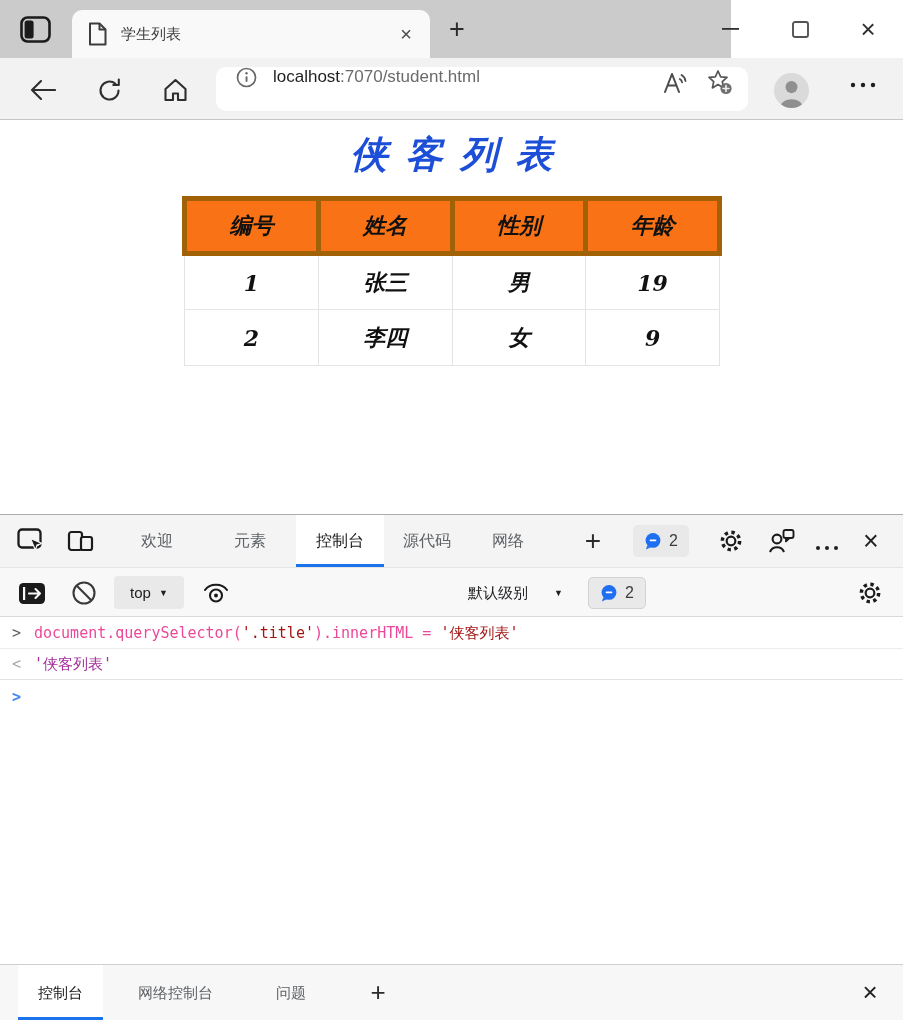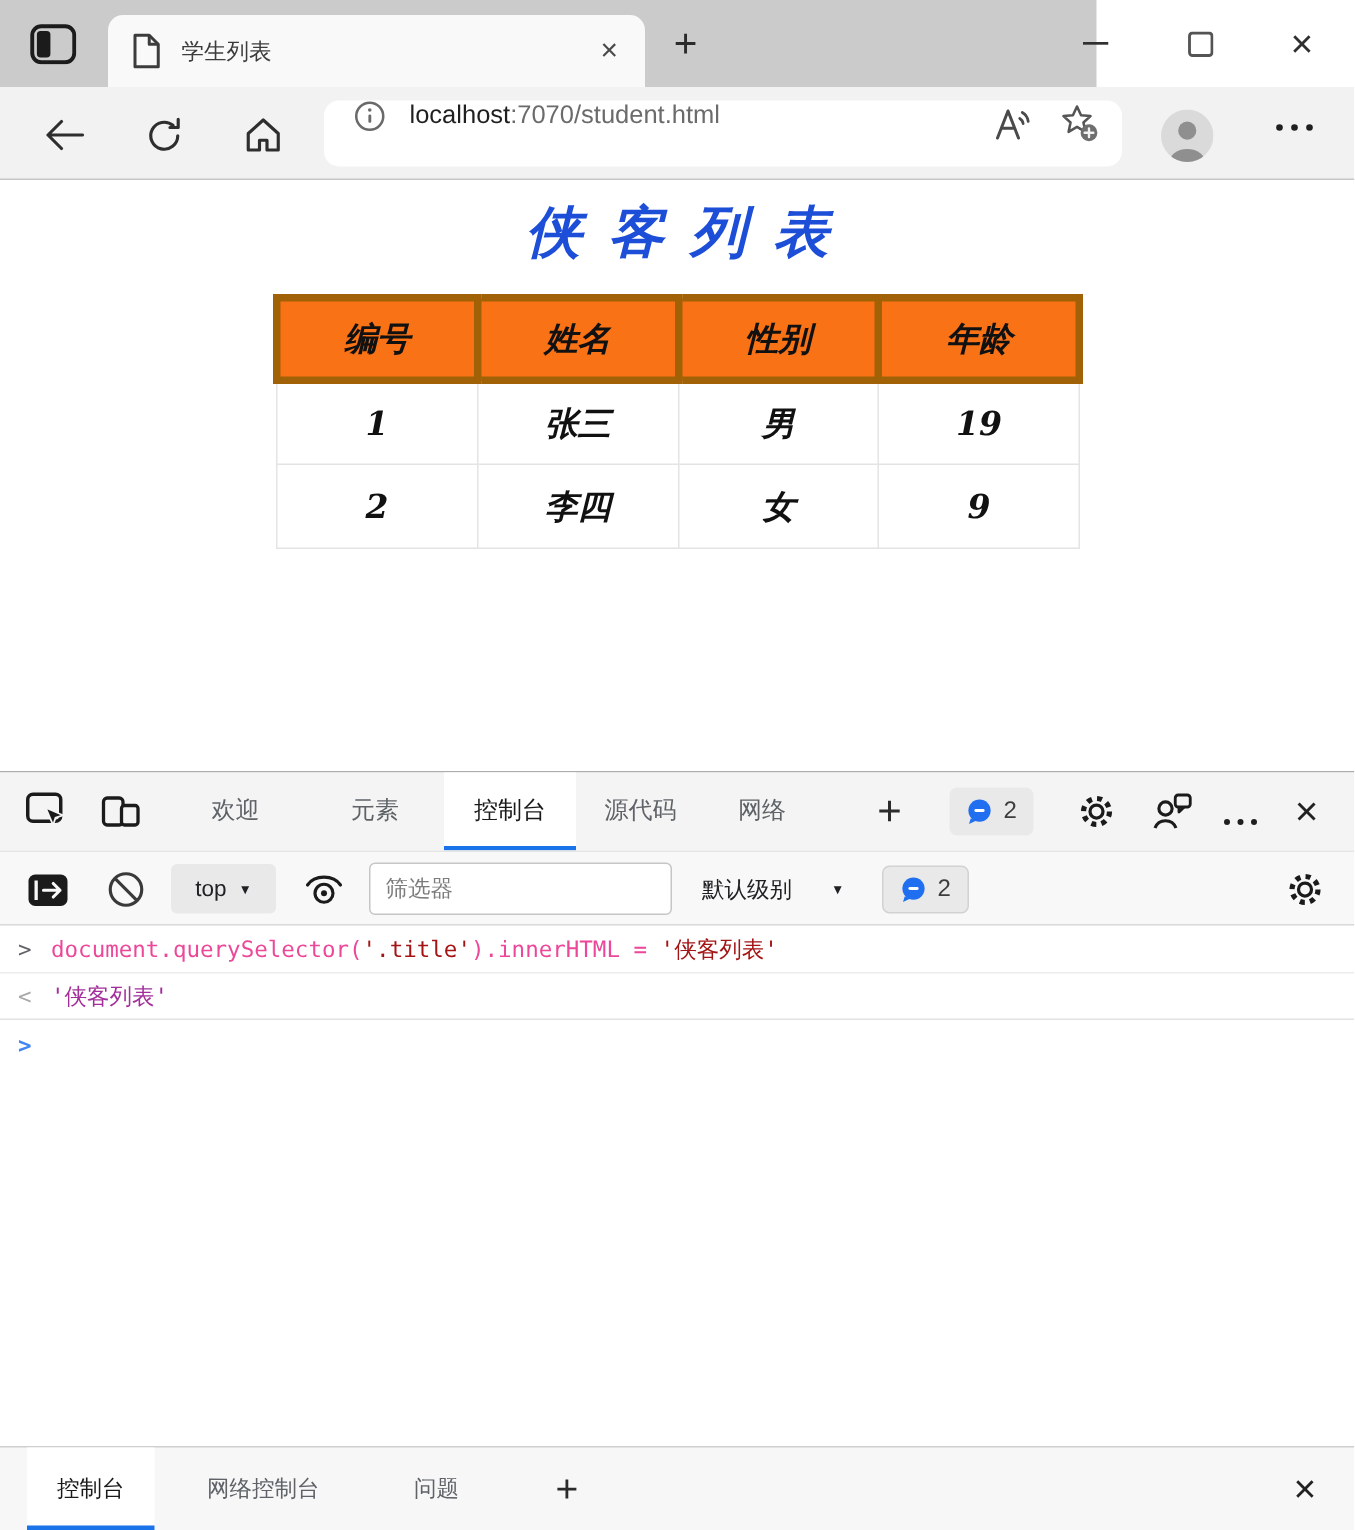--- a/index.html
+++ b/index.html
@@ -279,21 +279,20 @@
       <span>top</span>
       <span class="dd-arrow">▼</span>
     </div>
     <div class="ct-ico" style="left:202px;">
       <svg width="28" height="24" viewBox="0 0 28 24">
           <path d="M3 9 a12.5 10 0 0 1 22 0" fill="none" stroke="#1b1b1b" stroke-width="2.1" stroke-linecap="round"></path>
           <circle cx="14" cy="14.5" r="6" fill="none" stroke="#1b1b1b" stroke-width="2.1"></circle>
           <circle cx="14" cy="14.5" r="2" fill="#1b1b1b"></circle>
         </svg>
     </div>
-    <input class="filter-input" type="text" placeholder="筛选器" style="">
     <div class="levels-dd">
       <span>默认级别</span>
       <span class="dd-arrow">▼</span>
     </div>
     <div class="ct-badge">
       <svg width="18" height="18" viewBox="0 0 18 18">
           <circle cx="9" cy="8.4" r="7.4" fill="#1f6ff0"></circle>
           <path d="M3.2 13.5 L2 17.4 L6.6 15.2 z" fill="#1f6ff0"></path>
           <rect x="5.6" y="7.4" width="6.8" height="1.9" rx=".95" fill="#fff"></rect>
         </svg>

